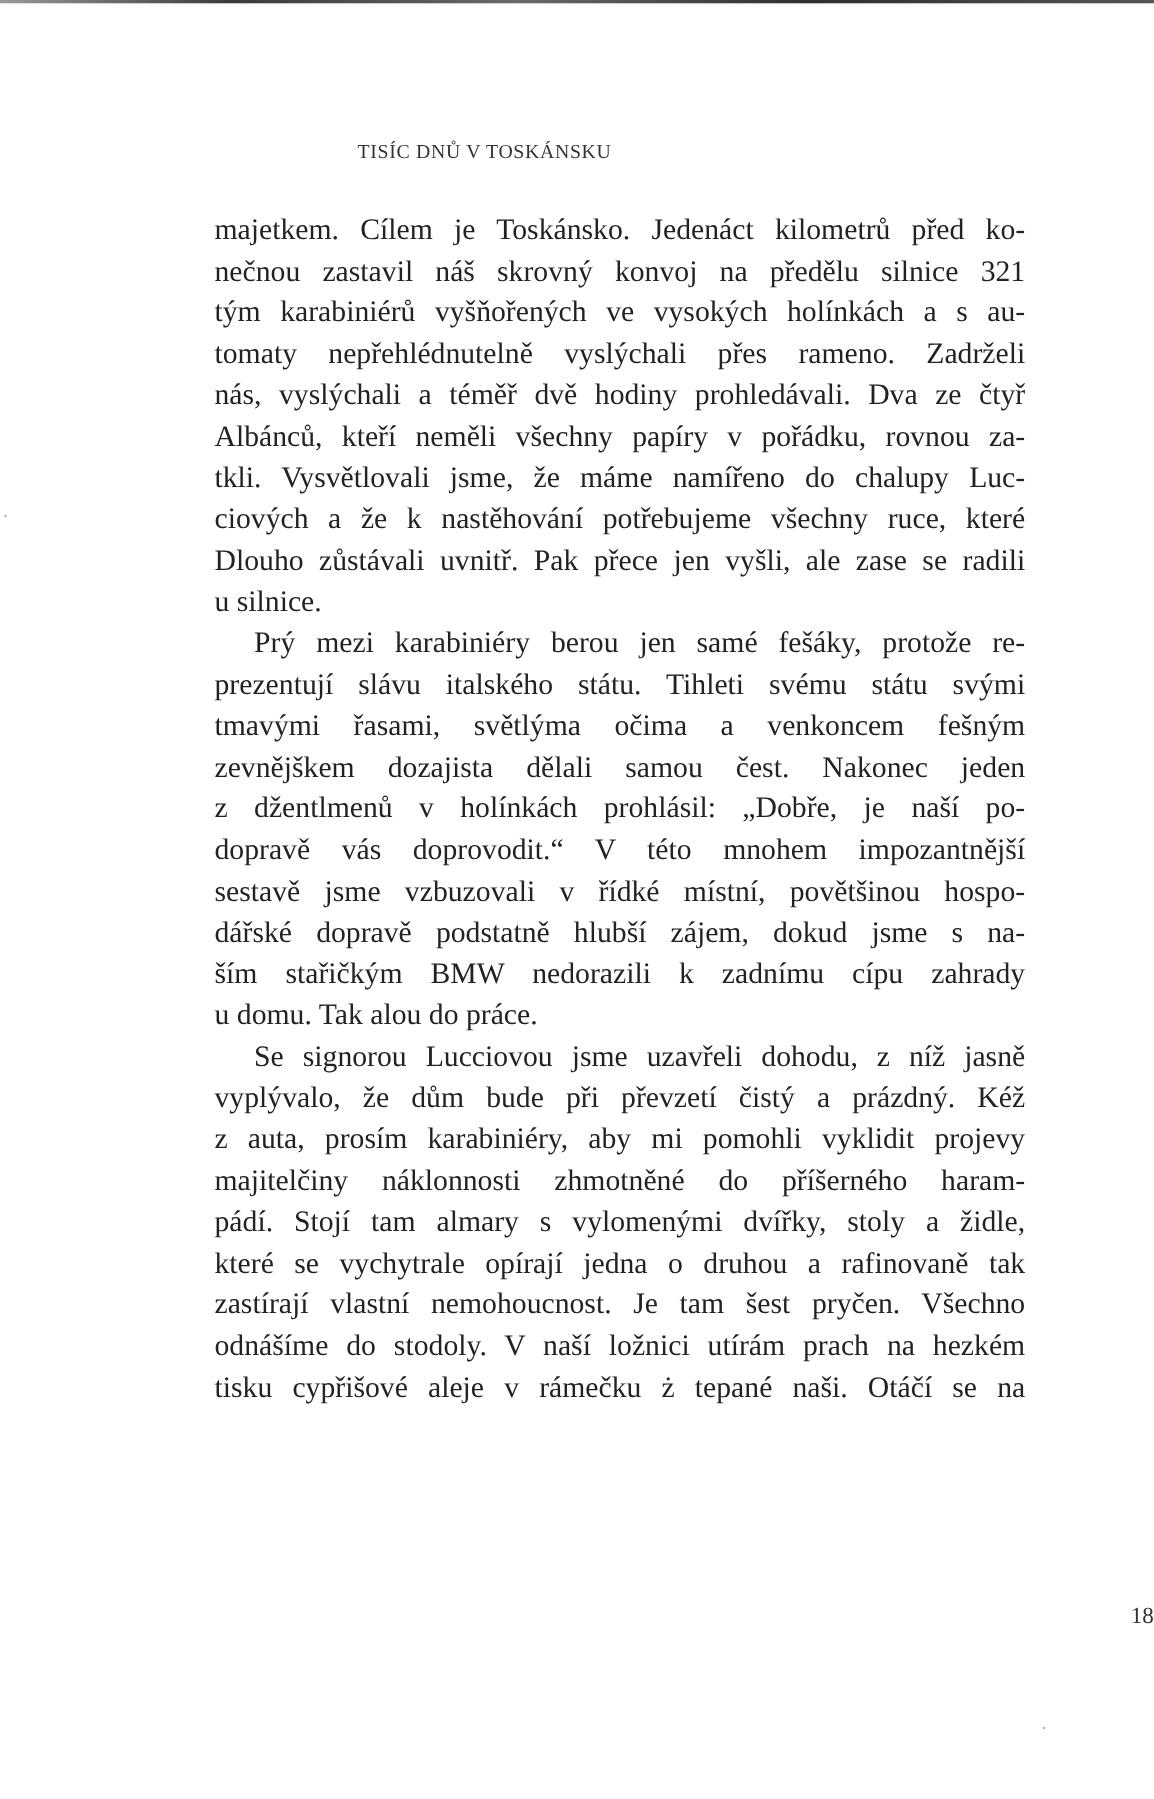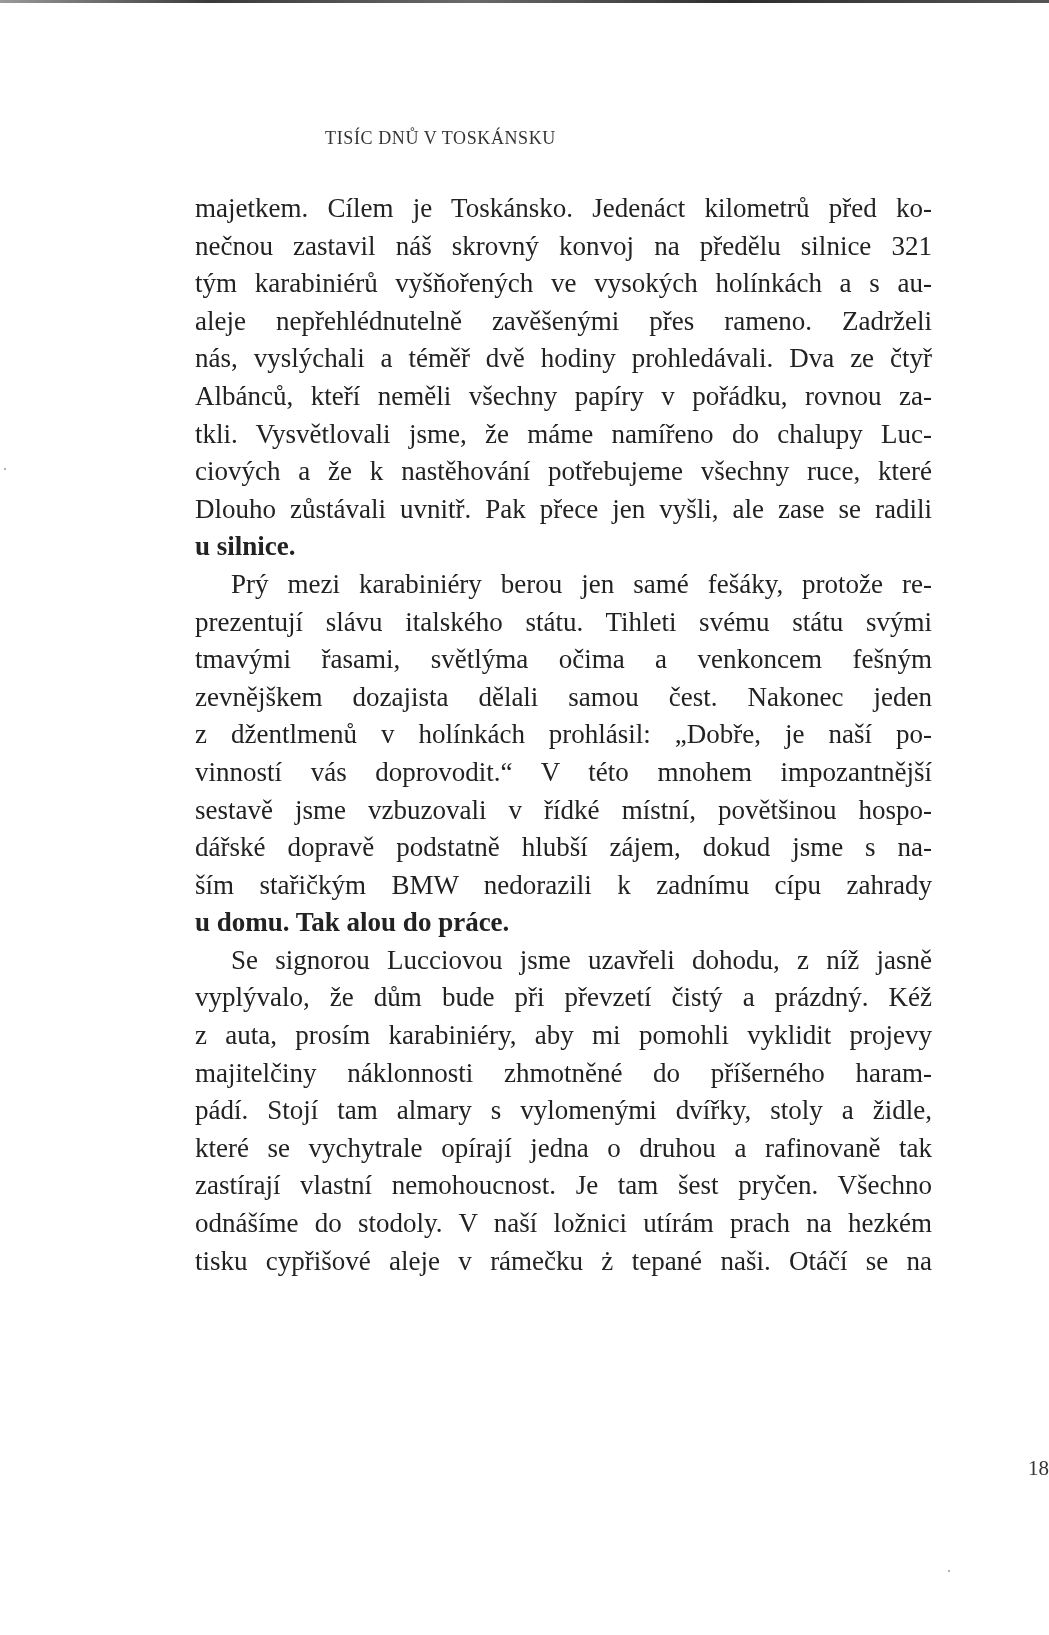--- a/index.html
+++ b/index.html
@@ -44,21 +44,20 @@
     .line {
       display: block;
       height: 37.6px;
       white-space: nowrap;
       text-align: justify;
       text-align-last: justify;
     }
     .line.last {
       text-align: center;
       text-align-last: left;
-      font-weight: bold;
     }
     .line.indent {
       text-indent: 36px;
     }
     .page-number {
       position: absolute;
       top: 1456px;
       left: 0;
       width: 1049px;
       text-align: right;
@@ -76,33 +75,33 @@
 <body>
 
 <div class="scan-edge"></div>
 
 <div class="running-head">TISÍC DNŮ V TOSKÁNSKU</div>
 
 <div class="text-block">
   <span class="line">majetkem. Cílem je Toskánsko. Jedenáct kilometrů před ko-</span>
   <span class="line">nečnou zastavil náš skrovný konvoj na předělu silnice 321</span>
   <span class="line">tým karabiniérů vyšňořených ve vysokých holínkách a s au-</span>
-  <span class="line">aleje nepřehlédnutelně zavěšenými přes rameno. Zadrželi</span>
+  <span class="line">tomaty nepřehlédnutelně vyslýchali přes rameno. Zadrželi</span>
   <span class="line">nás, vyslýchali a téměř dvě hodiny prohledávali. Dva ze čtyř</span>
   <span class="line">Albánců, kteří neměli všechny papíry v pořádku, rovnou za-</span>
   <span class="line">tkli. Vysvětlovali jsme, že máme namířeno do chalupy Luc-</span>
   <span class="line">ciových a že k nastěhování potřebujeme všechny ruce, které</span>
   <span class="line">Dlouho zůstávali uvnitř. Pak přece jen vyšli, ale zase se radili</span>
   <span class="line last">u silnice.</span>
   <span class="line indent">Prý mezi karabiniéry berou jen samé fešáky, protože re-</span>
   <span class="line">prezentují slávu italského státu. Tihleti svému státu svými</span>
   <span class="line">tmavými řasami, světlýma očima a venkoncem fešným</span>
   <span class="line">zevnějškem dozajista dělali samou čest. Nakonec jeden</span>
   <span class="line">z džentlmenů v holínkách prohlásil: „Dobře, je naší po-</span>
-  <span class="line">vinností vás doprovodit.“ V této mnohem impozantnější</span>
+  <span class="line">dopravě vás doprovodit.“ V této mnohem impozantnější</span>
   <span class="line">sestavě jsme vzbuzovali v řídké místní, povětšinou hospo-</span>
   <span class="line">dářské dopravě podstatně hlubší zájem, dokud jsme s na-</span>
   <span class="line">ším stařičkým BMW nedorazili k zadnímu cípu zahrady</span>
   <span class="line last">u domu. Tak alou do práce.</span>
   <span class="line indent">Se signorou Lucciovou jsme uzavřeli dohodu, z níž jasně</span>
   <span class="line">vyplývalo, že dům bude při převzetí čistý a prázdný. Kéž</span>
   <span class="line">z auta, prosím karabiniéry, aby mi pomohli vyklidit projevy</span>
   <span class="line">majitelčiny náklonnosti zhmotněné do příšerného haram-</span>
   <span class="line">pádí. Stojí tam almary s vylomenými dvířky, stoly a židle,</span>
   <span class="line">které se vychytrale opírají jedna o druhou a rafinovaně tak</span>

